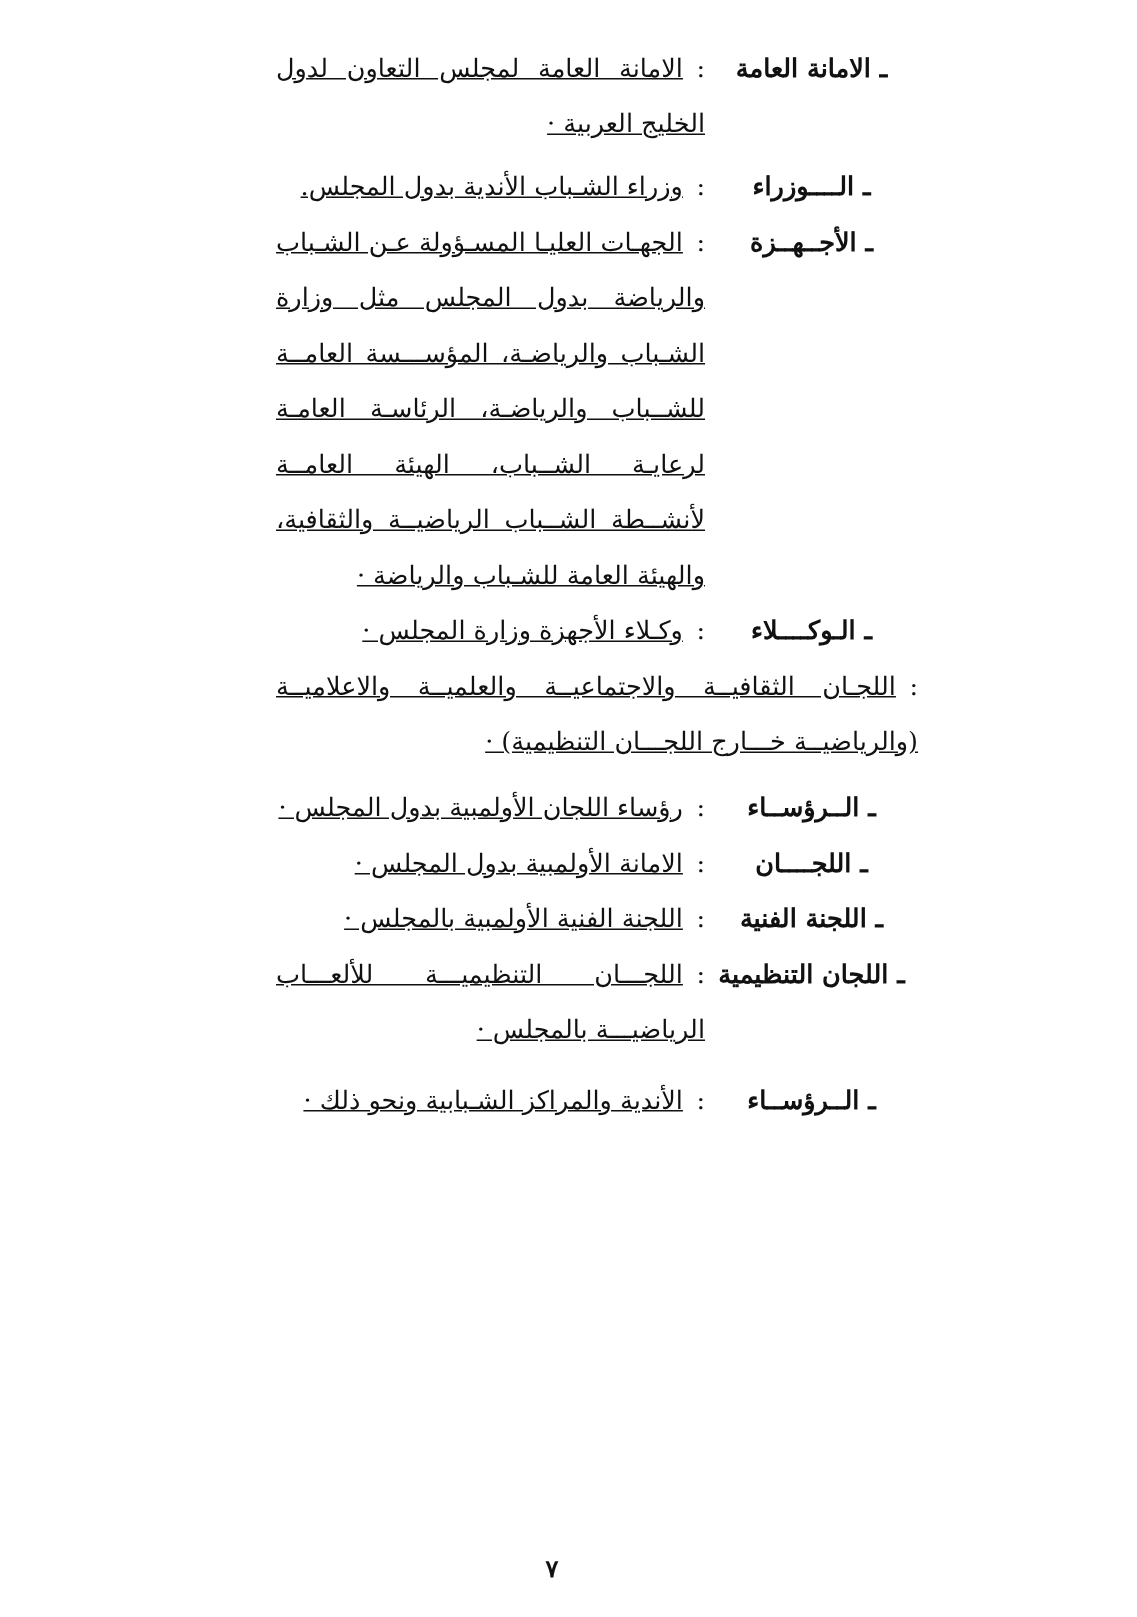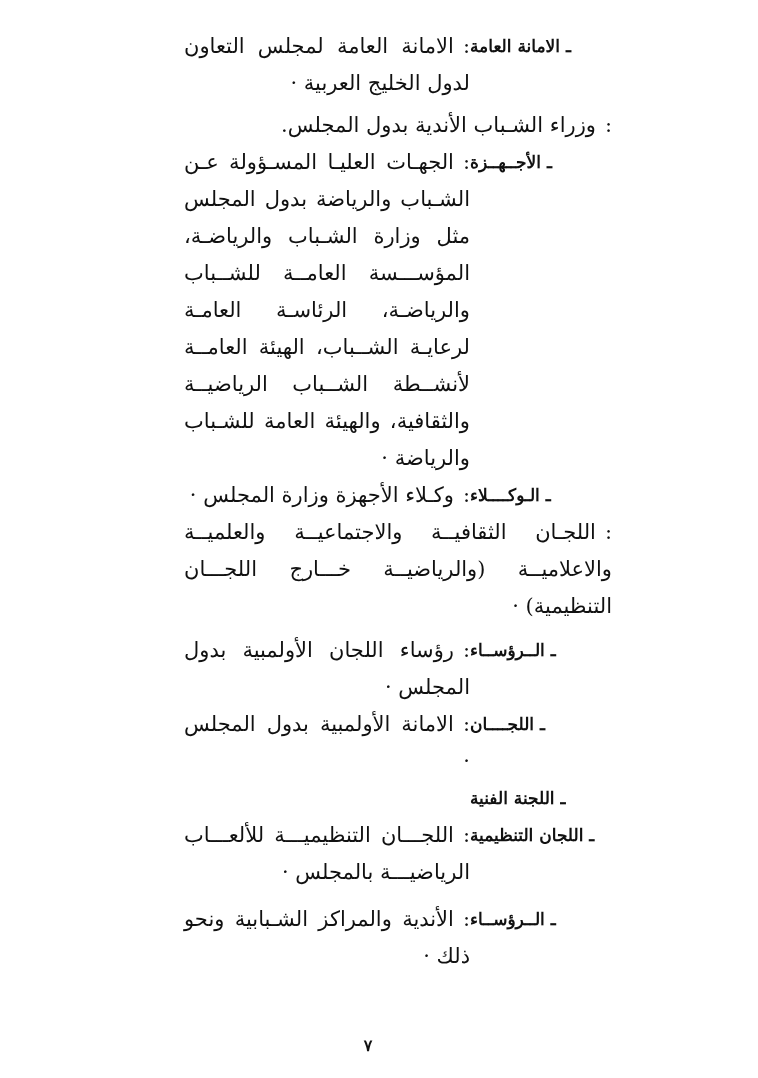--- a/index.html
+++ b/index.html
@@ -27,30 +27,31 @@
     display: flex;
     direction: rtl;
     align-items: flex-start;
   }
   .term {
     width: 142px;
     flex: 0 0 142px;
     font-weight: bold;
     font-size: 17px;
     line-height: 37px;
-    text-align: left;
+    text-align: center;
     white-space: nowrap;
     letter-spacing: 0px;
   }
   .def {
     flex: 1 1 auto;
-    font-size: 21px;
+    font-size: 17px;
     line-height: 37px;
     text-align: justify;
     text-justify: inter-word;
+    text-decoration: underline;
   }
   .colon {
     display: inline-block;
     margin-left: 9px;
     font-weight: normal;
   }
   .gap-after-first { margin-bottom: 5px; }
   .gap-before { margin-top: 7px; }
   .gap-before-lg { margin-top: 10px; }
   .page-number {
@@ -69,20 +70,21 @@
 
 <div class="page">
   <div class="content">
 
     <div class="row gap-after-first">
       <div class="term">ـ الامانة العامة</div>
       <div class="def"><span class="colon">:</span><span>الامانة العامة لمجلس التعاون لدول الخليج العربية ·</span></div>
     </div>
 
     <div class="row">
+      <div class="term">ـ الــــوزراء</div>
       <div class="def"><span class="colon">:</span><span>وزراء الشـباب الأندية بدول المجلس.</span></div>
     </div>
 
     <div class="row">
       <div class="term">ـ الأجــهــزة</div>
       <div class="def"><span class="colon">:</span><span>الجهـات العليـا المسـؤولة عـن الشـباب والرياضة بدول المجلس مثل وزارة الشـباب والرياضـة، المؤســـسة العامــة للشــباب والرياضـة، الرئاسـة العامـة لرعايـة الشــباب، الهيئة العامــة لأنشــطة الشــباب الرياضيــة والثقافية، والهيئة العامة للشـباب والرياضة ·</span></div>
     </div>
 
     <div class="row">
       <div class="term">ـ الـوكــــلاء</div>
@@ -98,20 +100,21 @@
       <div class="def"><span class="colon">:</span><span>رؤساء اللجان الأولمبية بدول المجلس ·</span></div>
     </div>
 
     <div class="row">
       <div class="term">ـ اللجــــان</div>
       <div class="def"><span class="colon">:</span><span>الامانة الأولمبية بدول المجلس ·</span></div>
     </div>
 
     <div class="row">
       <div class="term">ـ اللجنة الفنية</div>
+      <div class="def"><span class="colon">:</span><span>اللجنة الفنية الأولمبية بالمجلس ·</span></div>
     </div>
 
     <div class="row">
       <div class="term">ـ اللجان التنظيمية</div>
       <div class="def"><span class="colon">:</span><span>اللجـــان التنظيميـــة للألعـــاب الرياضيـــة بالمجلس ·</span></div>
     </div>
 
     <div class="row gap-before-lg">
       <div class="term">ـ الــرؤســاء</div>
       <div class="def"><span class="colon">:</span><span>الأندية والمراكز الشـبابية ونحو ذلك ·</span></div>

